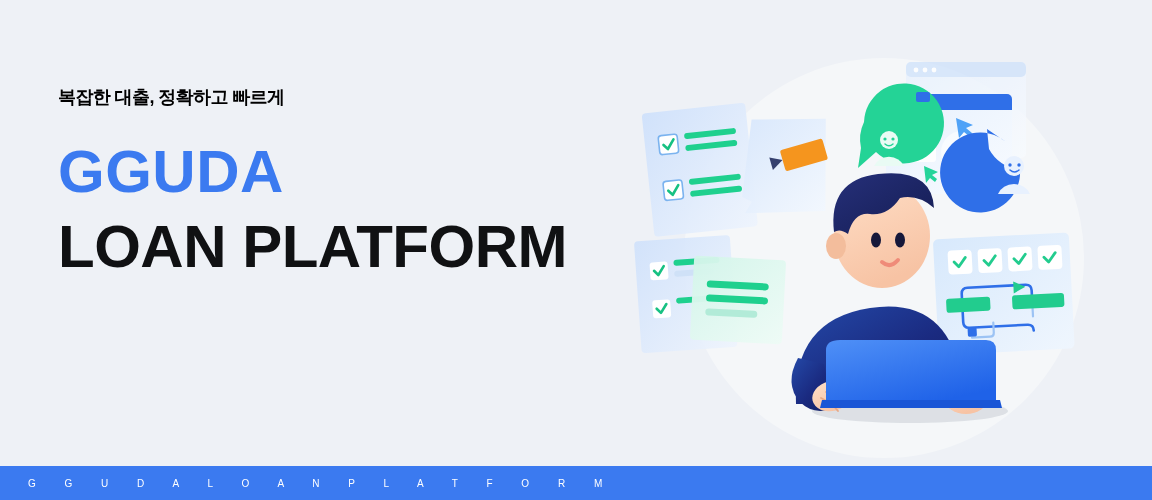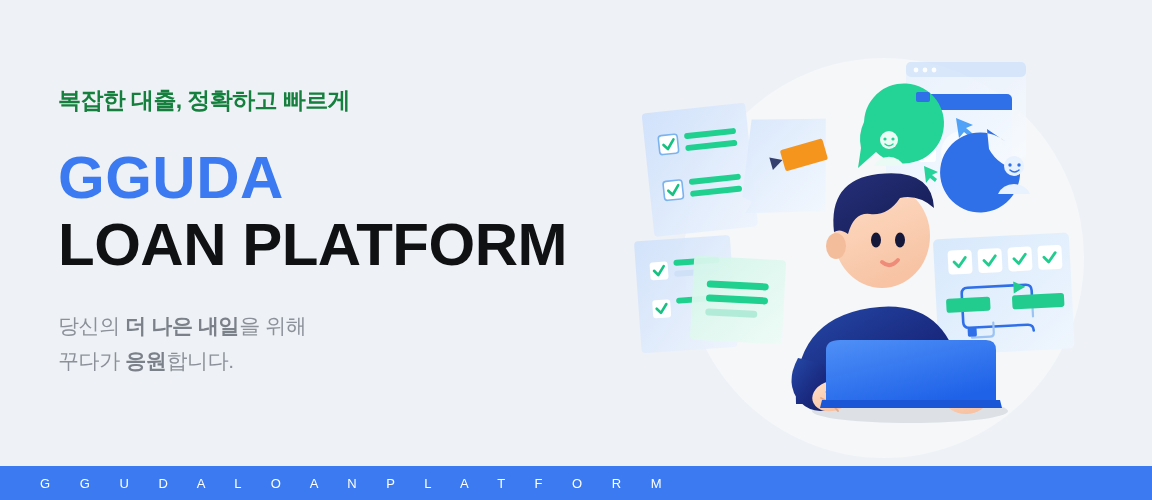--- a/index.html
+++ b/index.html
@@ -18,37 +18,37 @@
   }
 
   
   .copy {
     position:absolute;
     left:58px; top:86px;
     width:560px;
     z-index:20;
   }
   .eyebrow {
-    font-size:23px;
+    font-size:18px;
     font-weight:bold;
-    color:#15803d;
+    color:#000000;
     letter-spacing:-0.6px;
     line-height:1.25;
     white-space:nowrap;
   }
   .brand {
     margin-top:32px;
     font-size:60px;
     font-weight:bold;
     color:#3b7af0;
     letter-spacing:0.5px;
     line-height:1.02;
   }
   .product {
-    margin-top:6px;
+    margin-top:14px;
     font-size:60px;
     font-weight:bold;
     color:#101113;
     letter-spacing:-0.5px;
     line-height:1.02;
     white-space:nowrap;
   }
   .tagline {
     margin-top:34px;
     font-size:21px;
@@ -62,23 +62,23 @@
   .strip {
     position:absolute;
     left:0; right:0; bottom:0;
     height:34px;
     background:#3b7af0;
     display:flex;
     align-items:center;
     z-index:30;
   }
   .strip-text {
-    padding-left:40px;
+    padding-left:28px;
     color:#ffffff;
-    font-size:13px;
+    font-size:10px;
     letter-spacing:13px;
     white-space:nowrap;
   }
 
   
   .art {
     position:absolute;
     left:600px; top:0;
     width:552px; height:466px;
     z-index:10;
@@ -87,24 +87,20 @@
 </style>
 </head>
 <body>
 
 <div id="banner-root">
 
   <div class="copy">
     <div class="eyebrow">복잡한 대출, 정확하고 빠르게</div>
     <div class="brand">GGUDA</div>
     <div class="product">LOAN PLATFORM</div>
-    <div class="tagline">
-      <div><span>당신의 </span><b>더 나은 내일</b><span>을 위해</span></div>
-      <div><span>꾸다가 </span><b>응원</b><span>합니다.</span></div>
-    </div>
   </div>
 
   <div class="art">
     <svg viewBox="0 0 552 466" xmlns="http://www.w3.org/2000/svg">
       <defs>
         <linearGradient id="gCard" x1="0" y1="0" x2="1" y2="1">
           <stop offset="0%" stop-color="#cfe1fb"></stop>
           <stop offset="100%" stop-color="#eef4fd"></stop>
         </linearGradient>
         <linearGradient id="gCard2" x1="0" y1="0" x2="1" y2="1">

